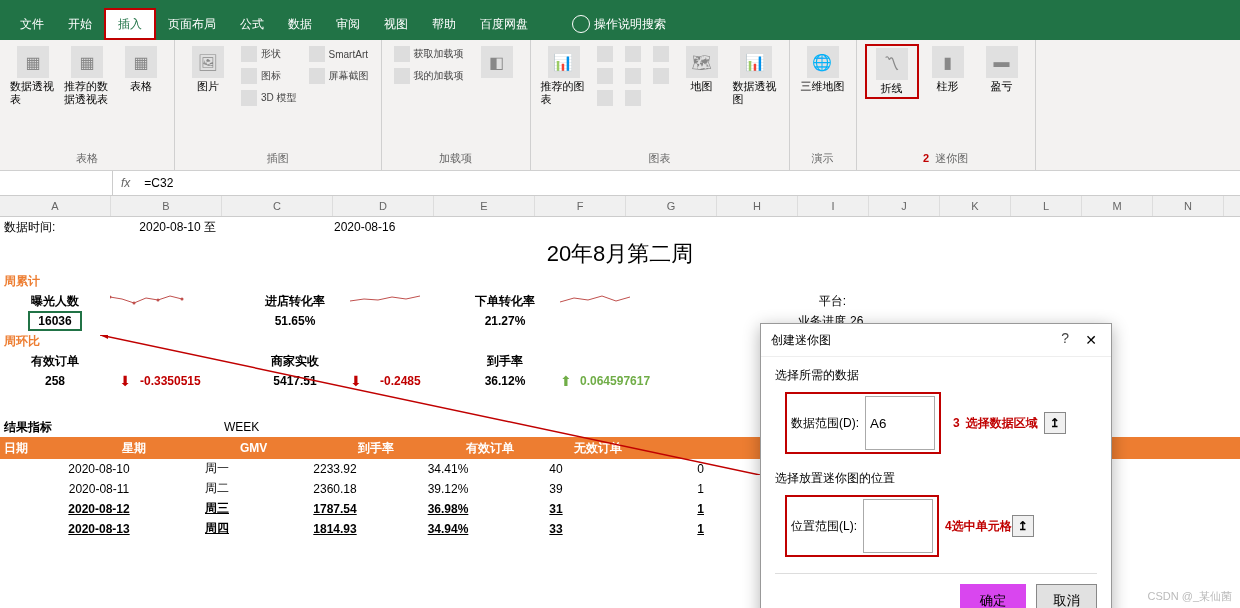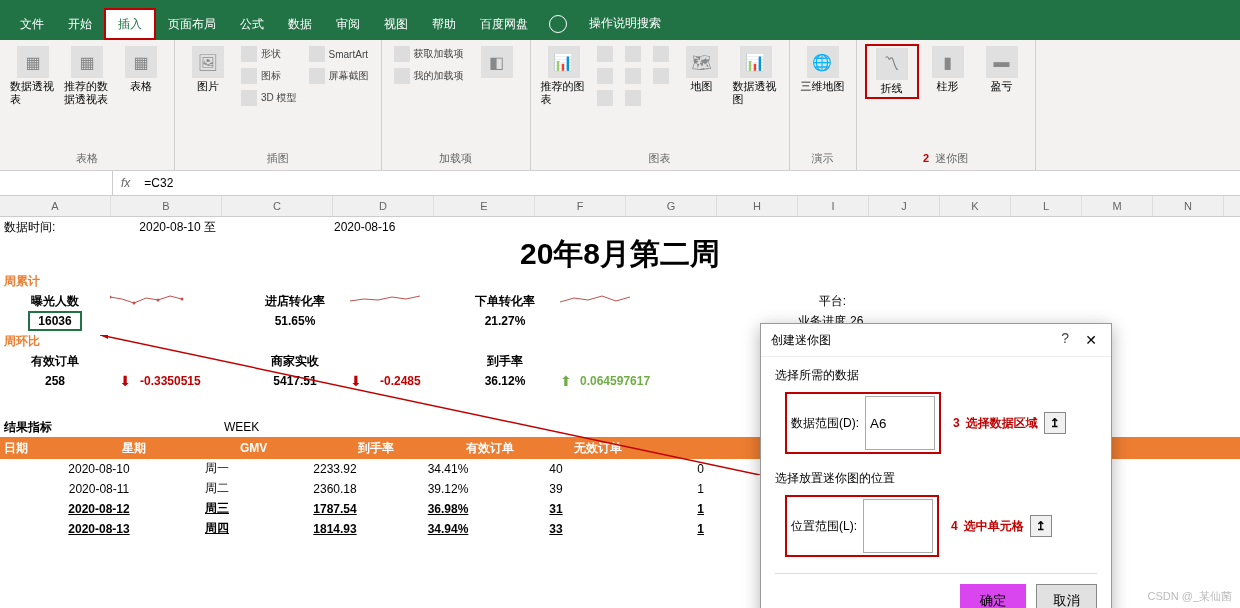--- a/index.html
+++ b/index.html
@@ -1,20 +1,20 @@
 <!DOCTYPE html>
 <html><head>
 <meta charset="utf-8">
 <style>
 body { margin:0; font-family:"Microsoft YaHei",Arial,sans-serif; font-size:12px; background:#fff; overflow:hidden; width:1240px; height:608px; position:relative;}
 .titlebar{height:8px;background:#217346;}
 .tabs{display:flex;align-items:center;background:#217346;color:#fff;height:32px;padding-left:8px;}
 .tabs .tab{padding:0 12px;height:32px;line-height:32px;cursor:pointer;}
 .tabs .tab.active{background:#fff;color:#217346;border:2px solid #c00000;box-sizing:border-box;line-height:28px;}
-.tabs .search-area{display:flex;margin-left:9px;gap:22px;}
+.tabs .search-area{display:flex;align-items:center;margin-left:32px;gap:4px;}
 .bulb{width:16px;height:16px;border:1.5px solid #fff;border-radius:50%;position:relative;}
 .ribbon{background:#f3f2f1;border-bottom:1px solid #d0d0d0;height:130px;display:flex;}
 .rgroup{display:flex;flex-direction:column;align-items:center;border-right:1px solid #d0d0d0;padding:4px 8px 2px;}
 .rgroup .content{flex:1;display:flex;align-items:flex-start;gap:4px;}
 .rgroup .label{font-size:11px;color:#666;padding:2px 0;}
 .bigbtn{display:flex;flex-direction:column;align-items:center;width:46px;padding:2px;cursor:pointer;}
 .bigbtn .ic{width:32px;height:32px;background:#e0e0e0;margin-bottom:2px;display:flex;align-items:center;justify-content:center;font-size:16px;color:#888;}
 .bigbtn span{font-size:11px;line-height:13px;}
 .smallbtn{display:flex;align-items:center;gap:4px;padding:2px 4px;cursor:pointer;font-size:10px;color:#444;}
 .smallbtn .sic{width:16px;height:16px;background:#ddd;}
@@ -22,21 +22,21 @@
 .red-box{border:2px solid #c00000 !important;}
 .formula-bar{display:flex;align-items:center;height:24px;border-bottom:1px solid #ccc;}
 .namebox{width:100px;padding:0 6px;border-right:1px solid #ccc;height:24px;line-height:24px;}
 .fx{padding:0 8px;font-style:italic;color:#666;}
 .formula-input{flex:1;padding:0 6px;}
 .colheads{display:flex;height:20px;background:#f0f0f0;border-bottom:1px solid #ccc;font-size:11px;color:#666;}
 .colheads div{border-right:1px solid #ddd;text-align:center;line-height:20px;}
 .sheet{position:relative;}
 .row{display:flex;align-items:center;height:20px;}
 .cw{width:110px;padding:11px 4px;box-sizing:border-box;}
-.title-big{font-size:30px;font-weight:bold;text-align:center;}
+.title-big{font-size:22px;font-weight:normal;text-align:center;}
 .orange-hdr{background:#ed7d31;color:#fff;font-weight:bold;display:flex;height:22px;align-items:center;}
 .orange-hdr div{padding:0 4px;}
 .tbl-row{display:flex;height:20px;align-items:center;margin-left:40px;}
 .tbl-row div{padding:0 4px;text-align:center;border-bottom:1px solid #fff;}
 .bold-u{font-weight:bold;text-decoration:underline;}
 .dialog{position:absolute;left:760px;top:323px;width:350px;background:#fff;border:1px solid #999;box-shadow:0 4px 16px rgba(0,0,0,0.3);z-index:100;}
 .dialog .titlebar-d{display:flex;justify-content:space-between;align-items:center;padding:6px 10px;border-bottom:1px solid #eee;}
 .dialog .body{padding:10px 14px;}
 .dialog label{display:inline-block;}
 .dialog input[type=text]{border:1px solid #aaa;height:20px;padding:16px 4px;}
@@ -393,21 +393,21 @@
     <div style="display:flex;align-items:center;gap:6px;margin:8px 0 16px 10px">
       <div class="red-box" style="display:flex;align-items:center;padding:2px 4px;gap:6px">
         <label>数据范围(D):</label>
         <input type="text" style="width: 60px;" value="A6">
       </div>
       <span class="red-text" style="margin-left:6px">3</span>
       <span class="red-text">选择数据区域</span>
       <span class="ref-btn">↥</span>
     </div>
     <div>选择放置迷你图的位置</div>
-    <div style="display:flex;align-items:center;gap:6px;margin:8px 0 16px 10px">
+    <div style="display:flex;align-items:center;margin:8px 0 16px 10px">
       <div class="red-box" style="display:flex;align-items:center;padding:2px 4px;gap:6px">
         <label>位置范围(L):</label>
         <input type="text" style="width: 60px;" value="">
       </div>
       <span class="red-text" style="margin-left:6px">4</span>
       <span class="red-text">选中单元格</span>
       <span class="ref-btn">↥</span>
     </div>
     <div style="display:flex;justify-content:flex-end;gap:10px;border-top:1px solid #ddd;padding-top:10px">
       <button class="dlg-btn primary">确定</button>

